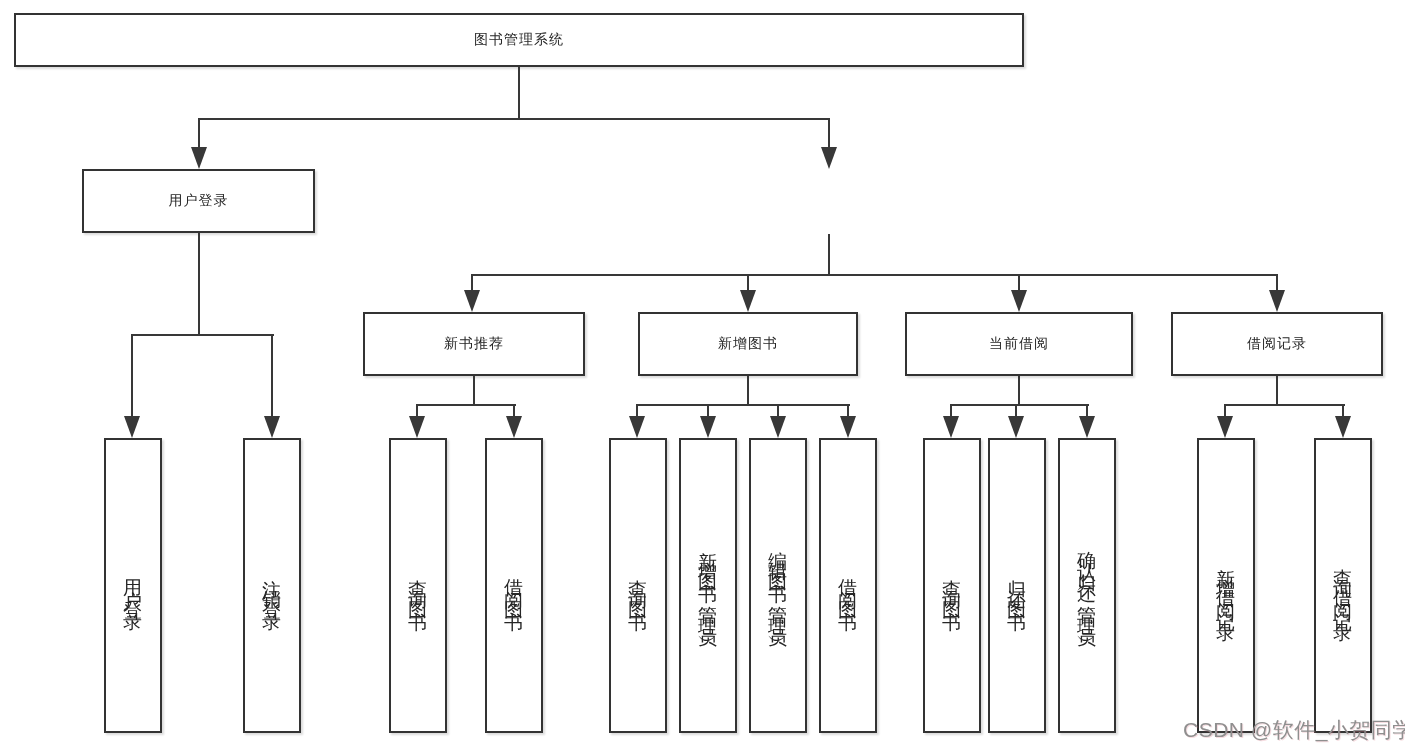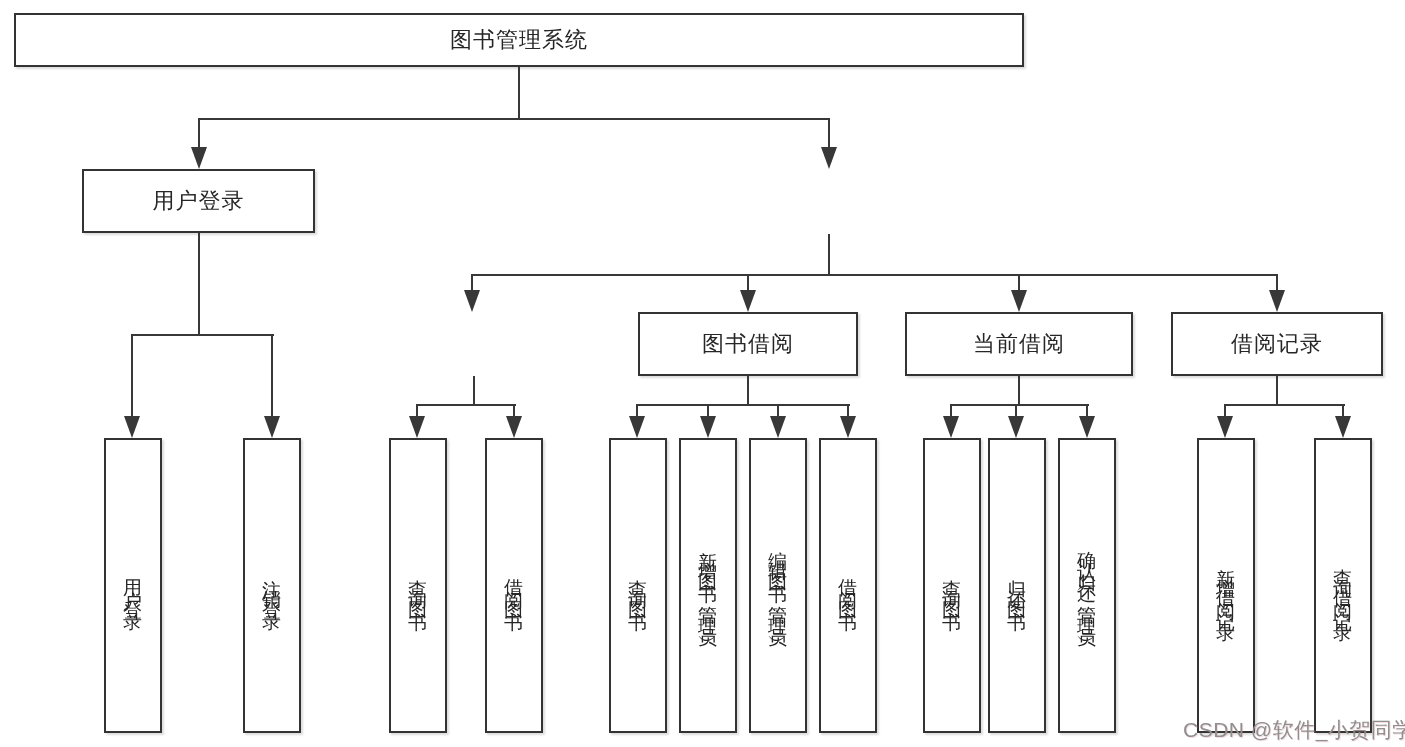--- a/index.html
+++ b/index.html
@@ -24,21 +24,21 @@
     position:absolute;
     border:2px solid var(--border);
     background:#fff;
     box-shadow:2px 2px 2px rgba(0,0,0,0.14);
     color:var(--text);
   }
   .hbox{
     display:flex;
     align-items:center;
     justify-content:center;
-    font-size:22px;
+    font-size:14px;
     letter-spacing:1px;
     text-align:right;
   }
   .leaf{
     top:438px;
     width:58px;
     height:295px;
     display:flex;
     align-items:center;
     justify-content:center;
@@ -78,21 +78,22 @@
 </style>
 </head>
 <body>
 
 <div class="stage">
 
   <div class="box hbox" style="left:14px;top:13px;width:1010px;height:54px">图书管理系统</div>
 
   <div class="box hbox" style="left:82px;top:169px;width:233px;height:64px">用户登录</div>
 
-  <div class="box hbox" style="left:638px;top:312px;width:220px;height:64px">图书借阅</div>
+  <div class="box hbox" style="left:363px;top:312px;width:222px;height:64px">新书推荐</div>
+  <div class="box hbox" style="left:638px;top:312px;width:220px;height:64px">新增图书</div>
   <div class="box hbox" style="left:1171px;top:312px;width:212px;height:64px">借阅记录</div>
   <div class="box hbox" style="left:905px;top:312px;width:228px;height:64px">当前借阅</div>
 
   <div class="box leaf" style="left:104px">
     <span class="vt">用户登录</span>
   </div>
   <div class="box leaf" style="left:243px">
     <span class="vt">注销登录</span>
   </div>
   <div class="box leaf" style="left:389px">

